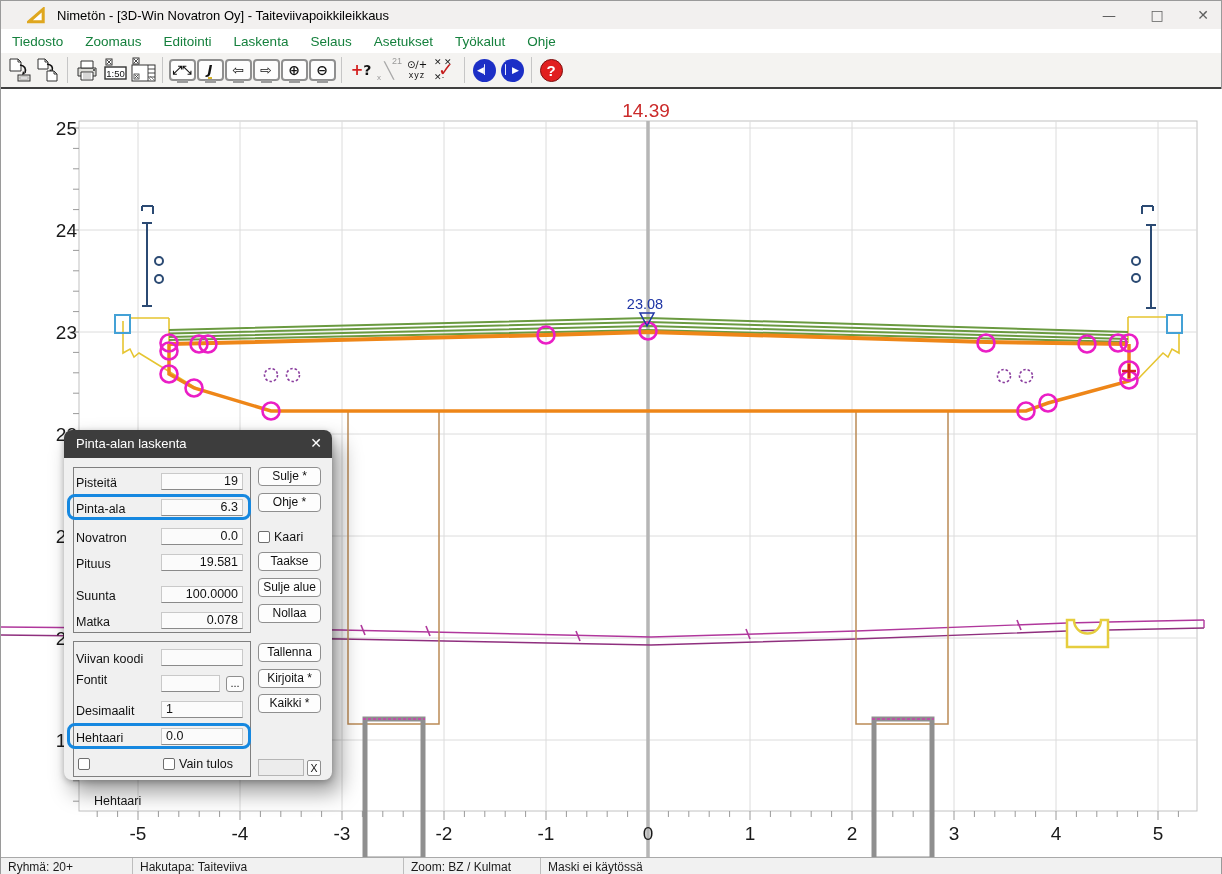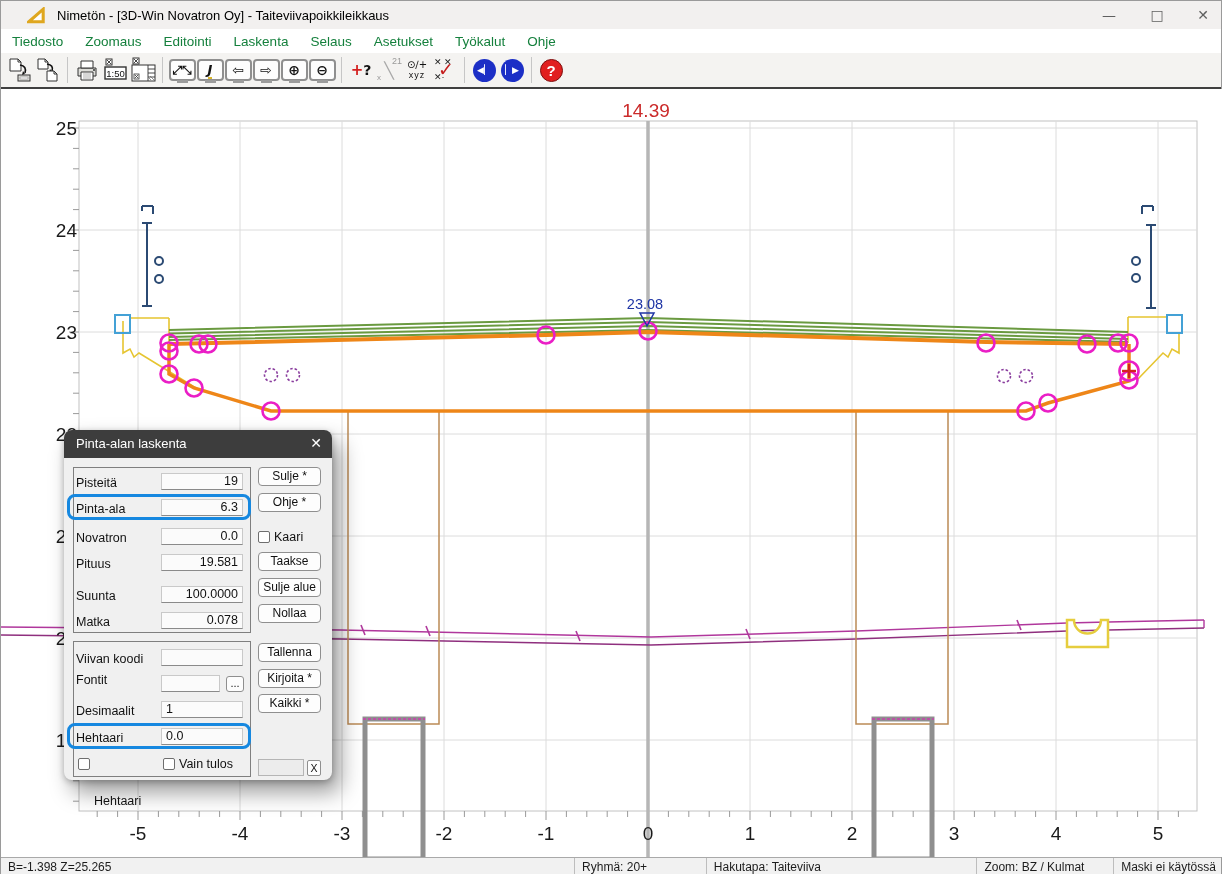--- a/index.html
+++ b/index.html
@@ -483,20 +483,19 @@
     <div class="dbtn" style="top:148px;">Sulje alue</div>
     <div class="dbtn" style="top:174px;">Nollaa</div>
     <div class="dbtn" style="top:213px;">Tallenna</div>
     <div class="dbtn" style="top:239px;">Kirjoita *</div>
     <div class="dbtn" style="top:264px;">Kaikki *</div>
     <div class="sunken"></div>
     <div class="xbtn">X</div>
   </div>
 
   <div class="statusbar">
-    <div class="spanel" style="width:575px;">B=-1.398  Z=25.265</div>
     <div class="spanel" style="width:132px;">Ryhmä: 20+</div>
     <div class="spanel" style="width:271px;">Hakutapa: Taiteviiva</div>
     <div class="spanel" style="width:137px;">Zoom: BZ  /  Kulmat</div>
     <div class="spanel" style="width:107px;border-right:none;">Maski ei käytössä</div>
   </div>
 
 </div>
 
 </body></html>

